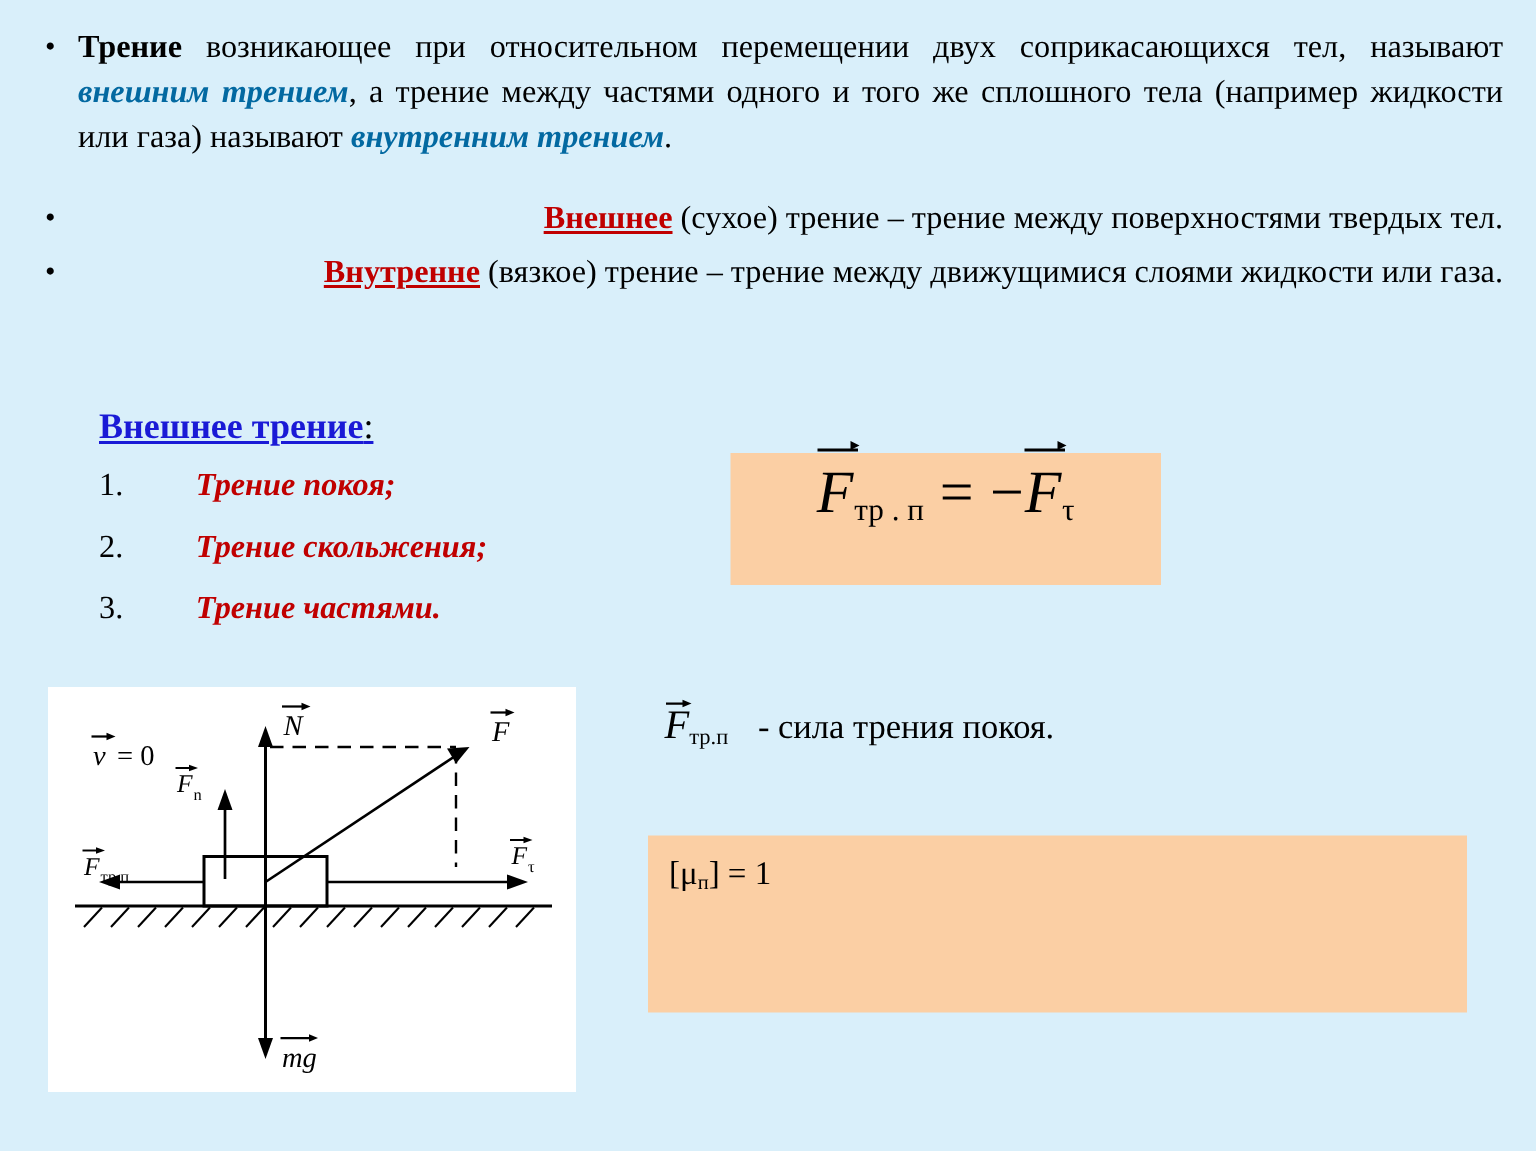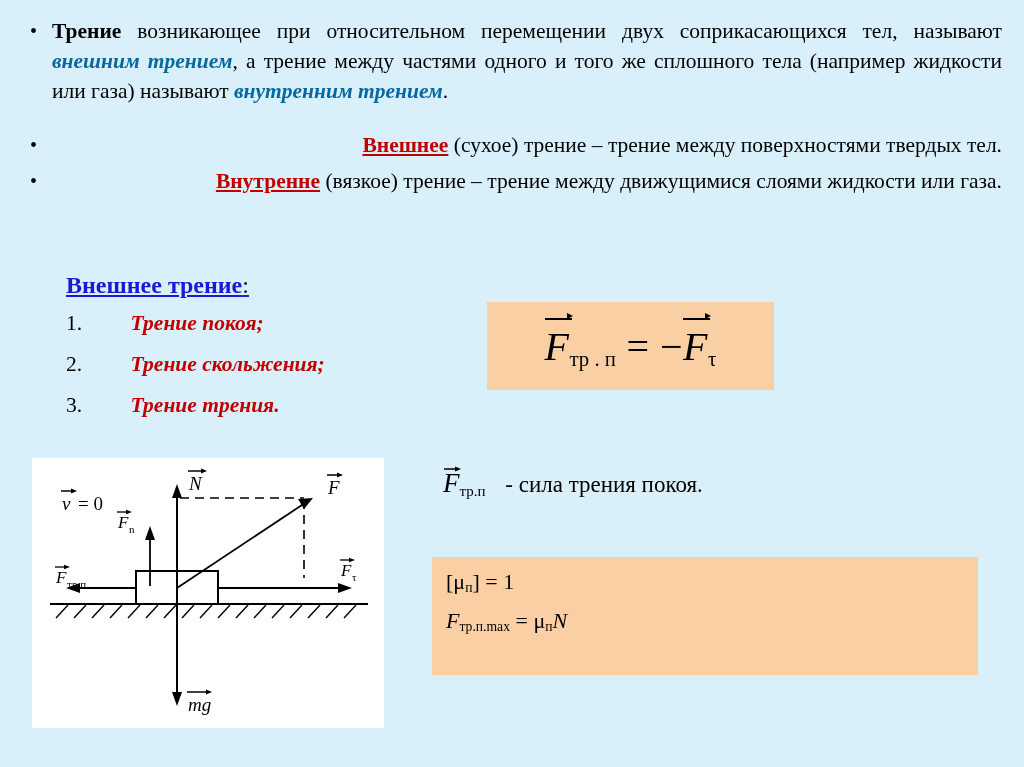--- a/index.html
+++ b/index.html
@@ -99,21 +99,21 @@
 
   
   .formula-box {
     position: absolute;
     left: 487px;
     top: 302px;
     width: 287px;
     height: 88px;
     background: #fbcfa4;
     display: flex;
-    align-items: center;
+    align-items: flex-start;
     justify-content: center;
   }
   .formula-main {
     font-family: "Liberation Serif", serif;
     font-size: 40px;
     font-style: italic;
     white-space: nowrap;
     letter-spacing: 0.5px;
   }
   .vec {
@@ -231,21 +231,21 @@
     <div class="ext-item">
       <span class="num">1.</span>
       <span class="val">Трение покоя;</span>
     </div>
     <div class="ext-item">
       <span class="num">2.</span>
       <span class="val">Трение скольжения;</span>
     </div>
     <div class="ext-item">
       <span class="num">3.</span>
-      <span class="val">Трение трения.</span>
+      <span class="val">Трение частями.</span>
     </div>
   </div>
 
   <div class="formula-box">
     <div class="formula-main">
       <span class="vec">F</span><span class="sub">тр . п</span>
       <span style="font-style:normal;">=</span>
       <span style="font-style:normal;">−</span><span class="vec">F</span><span class="sub">τ</span>
     </div>
   </div>
@@ -353,18 +353,15 @@
         <polygon points="18,5 12,2.5 12,7.5" fill="#000"></polygon>
       </svg>
     </span><span style="font-size:15px;vertical-align:-4px;">тр.п</span>
     <span style="margin-left:14px;">- сила трения покоя.</span>
   </div>
 
   <div class="mu-box">
     <div class="mu-line">
       <span>[</span><span>μ</span><span class="sm">п</span><span>] = 1</span>
     </div>
-    <div class="mu-line">
-      <span class="it">F</span><span class="sm">тр.п.max</span><span> = </span><span>μ</span><span class="sm">п</span><span class="it">N</span>
-    </div>
   </div>
 
 </div>
 
 </body></html>

